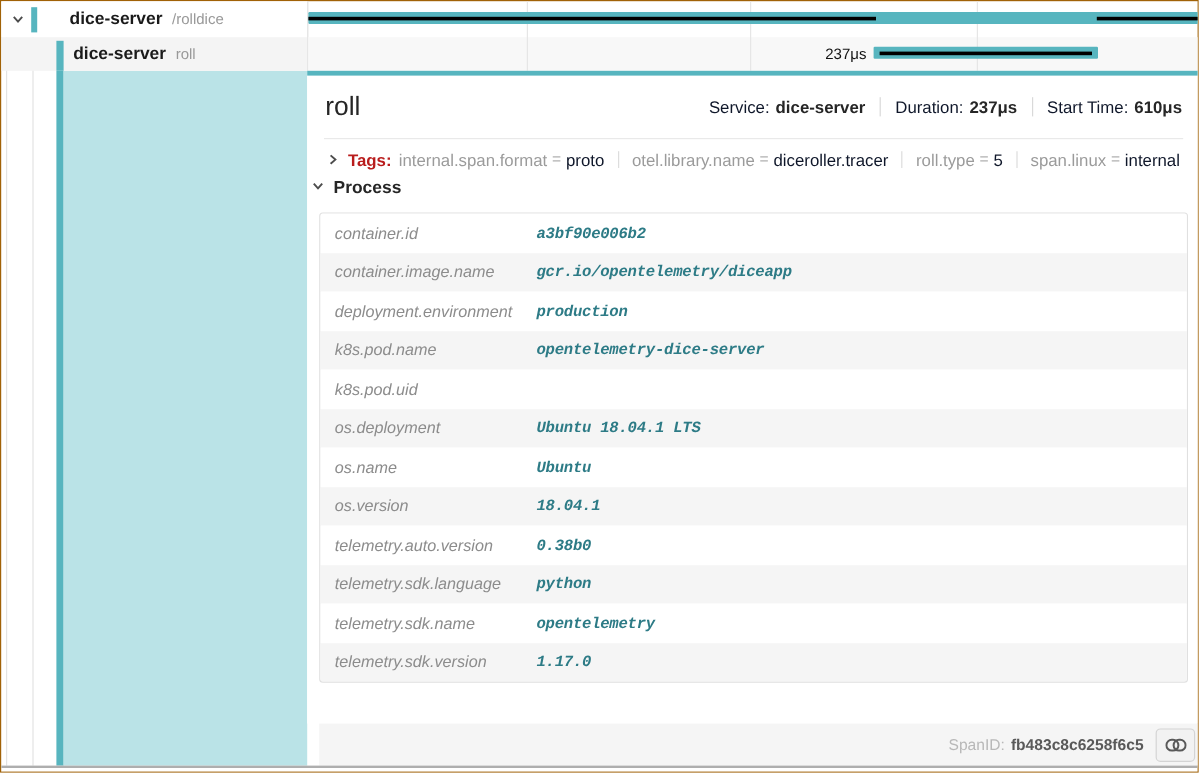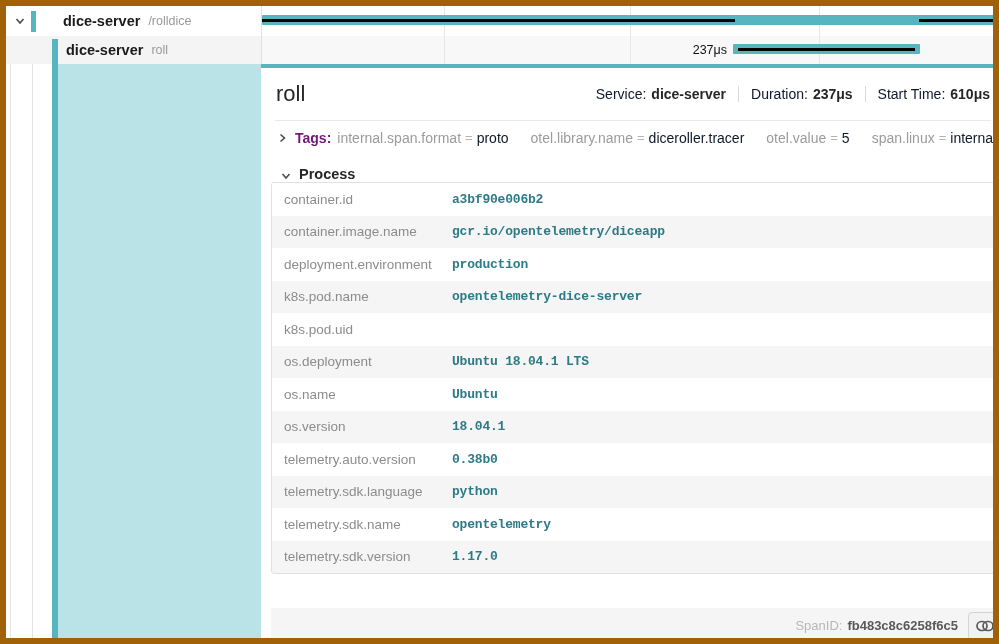--- a/index.html
+++ b/index.html
@@ -1,20 +1,20 @@
 <!DOCTYPE html>
 <html><head>
 <meta charset="utf-8">
 <style>
   * { margin:0; padding:0; box-sizing:border-box; }
   html,body { background:#fff; }
   body { font-family:"Liberation Sans", sans-serif; }
   .screen {
     position:relative; width:999px; height:644px;
-    background:#fff; border:6px solid #a16207; overflow:hidden;
+    background:#fff; border:1px solid #a16207; overflow:hidden;
   }
 
   
   .name-col-row1 { position:absolute; left:0; top:0; width:255px; height:30px; background:#fff; display:flex; align-items:center; }
   .name-col-row2 { position:absolute; left:0; top:30px; width:255px; height:28px; background:#f4f4f4; display:flex; align-items:center; }
   .chev { color:#4d4d4d; display:inline-flex; margin-left:8px; }
   .swatch { position:absolute; background:#57b5bf; }
   .swatch1 { left:25px; top:5px; width:5px; height:21px; }
   .swatch2 { left:46px; top:3px; width:6px; height:25px; }
   .svc-name { font-size:14.5px; font-weight:bold; color:#1a1a1a; }
@@ -49,33 +49,33 @@
                  display:flex; align-items:center; justify-content:space-between; padding:0 15px; }
   .card-title { font-size:22px; font-weight:400; color:#262626; }
   .stats { display:flex; align-items:center; font-size:14px; }
   .stat-label { color:#0f172a; margin-right:5px; }
   .stat-value { color:#262626; font-weight:bold; }
   .vsep { width:1px; height:16px; background:#d9d9d9; margin:0 12px; }
   .hdr-divider { position:absolute; left:14px; top:56px; width:716px; height:1px; background:#e9e9e9; }
 
   .tags-row { position:absolute; left:0; top:57px; width:744px; height:33px;
               display:flex; align-items:center; padding:0 15px; font-size:14px; }
-  .tags-label { font-weight:bold; color:#701a75; margin:0 6px 0 7px; }
+  .tags-label { font-weight:bold; color:#b91c1c; margin:0 6px 0 7px; }
   .tag-item { display:flex; align-items:center; white-space:nowrap; }
   .tag-key { color:#9b9b9b; }
   .tag-eq { color:#b3b3b3; margin:0 4px; font-size:13px; }
   .tag-val { color:#0f172a; }
   .tag-sep { width:1px; height:14px; background:#ddd; margin:0 11px; }
 
   .process-row { position:absolute; left:0; top:90px; width:744px; height:28px;
-                 display:flex; align-items:flex-end; padding:0 19px; font-size:14.5px; }
+                 display:flex; align-items:flex-start; padding:0 3px; font-size:14.5px; }
   .process-label { font-weight:bold; color:#262626; margin-left:7px; }
 
   .ptable { position:absolute; left:10px; top:118px; width:724px;
-            border:1px solid #e0e0e0; border-radius:3px; background:#fff; overflow:hidden; }
+            border:1px solid #e0e0e0; border-radius:3px; background:#fff; overflow:hidden;font-style:italic; }
   .prow { display:flex; align-items:center; height:32.5px; padding:0 12px; background:#fff; }
   .prow:nth-child(even) { background:#f5f5f5; }
   .pkey { width:168px; flex-shrink:0; font-size:13.5px; color:#8c8c8c; }
   .pval { font-family:"Liberation Mono","DejaVu Sans Mono",monospace; font-size:13px;
           font-weight:bold; color:#2d7b86; letter-spacing:-0.2px; }
 
   
   .detail-footer { position:absolute; left:265px; top:602px; width:744px; height:35px; background:#f5f5f5;
                    display:flex; align-items:center; justify-content:flex-end; padding-right:14px; }
   .spanid-label { font-size:13px; color:#b8b8b8; margin-right:5px; }
@@ -157,21 +157,21 @@
         <span class="tag-val">proto</span>
       </span>
       <span class="tag-sep"></span>
       <span class="tag-item">
         <span class="tag-key">otel.library.name</span>
         <span class="tag-eq">=</span>
         <span class="tag-val">diceroller.tracer</span>
       </span>
       <span class="tag-sep"></span>
       <span class="tag-item">
-        <span class="tag-key">otel.value</span>
+        <span class="tag-key">roll.type</span>
         <span class="tag-eq">=</span>
         <span class="tag-val">5</span>
       </span>
       <span class="tag-sep"></span>
       <span class="tag-item">
         <span class="tag-key">span.linux</span>
         <span class="tag-eq">=</span>
         <span class="tag-val">internal</span>
       </span>
     </div>

